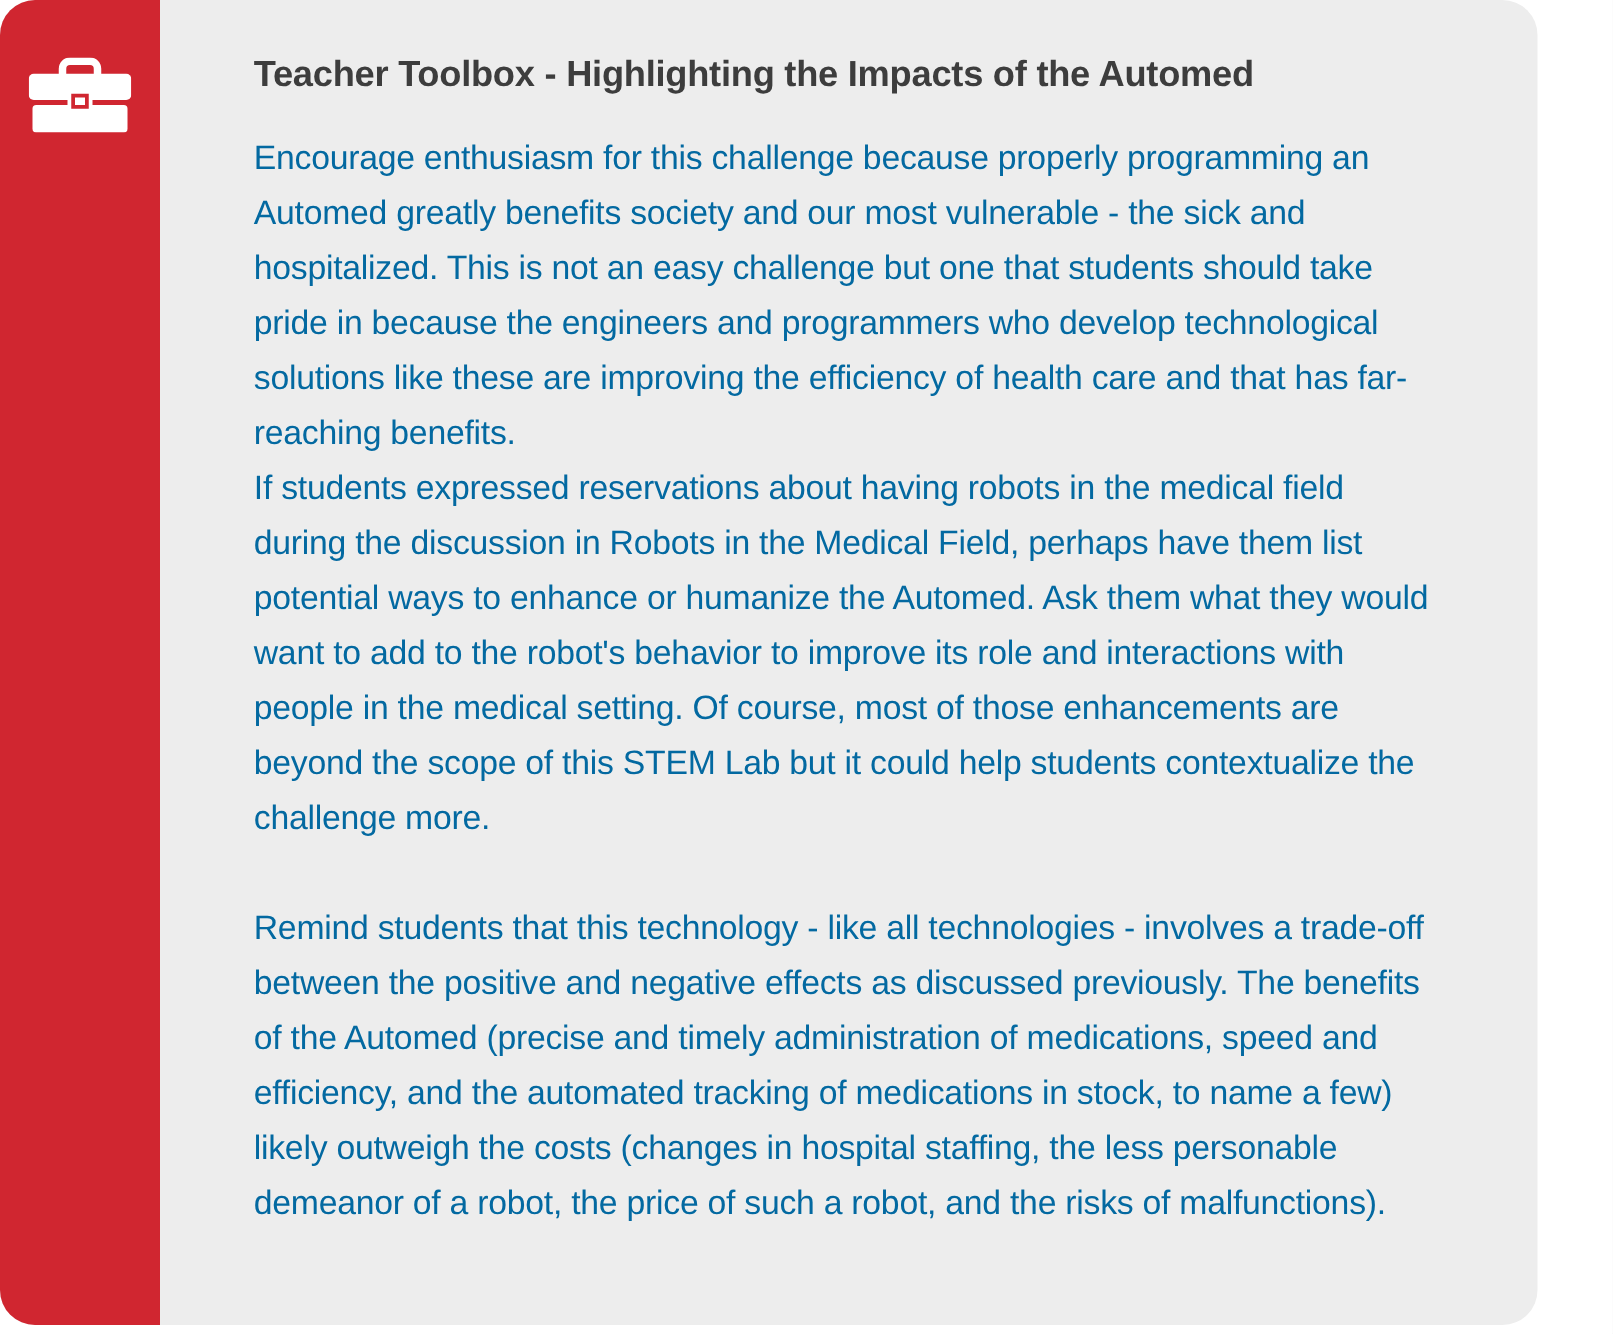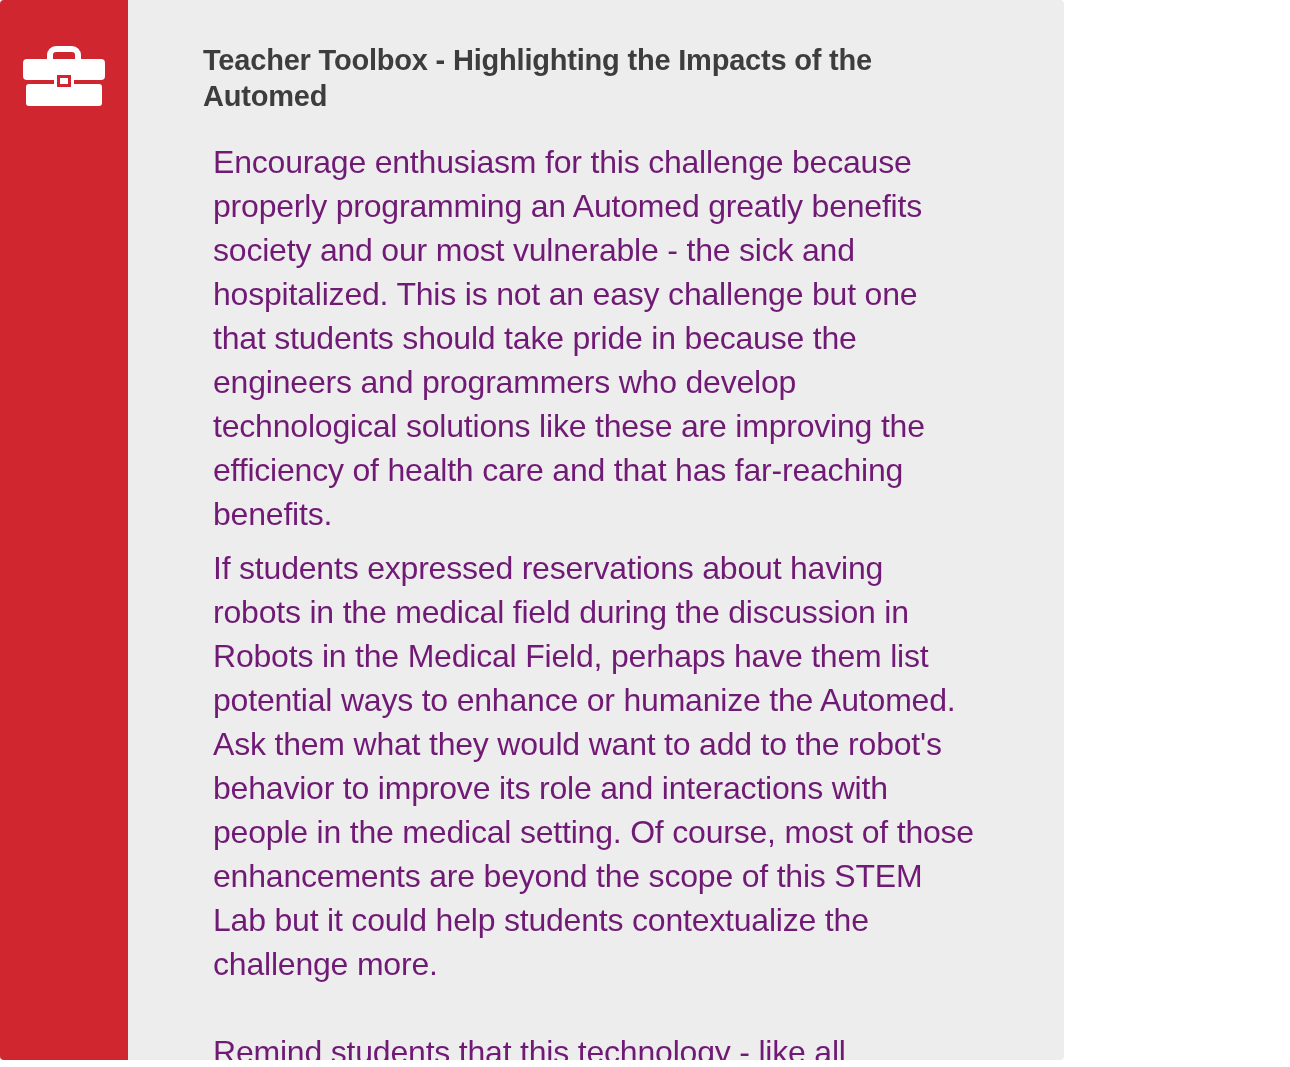--- a/index.html
+++ b/index.html
@@ -11,23 +11,23 @@
   .page {
     width: 1290px;
     height: 1067px;
     background: #ffffff;
     position: relative;
   }
   .callout-card {
     position: absolute;
     top: 0;
     left: 0;
-    width: 1064px;
+    width: 1230px;
     height: 1060px;
-    border-radius: 4px;
+    border-radius: 28px;
     overflow: hidden;
     display: flex;
     background: #EDEDED;
   }
   .accent-bar {
     flex: 0 0 128px;
     background: #D02630;
     display: flex;
     justify-content: center;
     align-items: flex-start;
@@ -47,25 +47,25 @@
   }
   .callout-title {
     margin: 0 0 26px 0;
     font-size: 29px;
     line-height: 36px;
     font-weight: 700;
     color: #3D3D3D;
     letter-spacing: -0.2px;
   }
   .callout-body p {
-    margin: 10px;
-    font-size: 32px;
+    margin: 0;
+    font-size: 27px;
     line-height: 44px;
     font-weight: 400;
-    color: #701a75;
+    color: #0369a1;
     letter-spacing: -0.2px;
   }
   .callout-body p.para-gap {
     margin-top: 44px;
   }
 </style>
 </head>
 <body>
 
 <div class="page">

